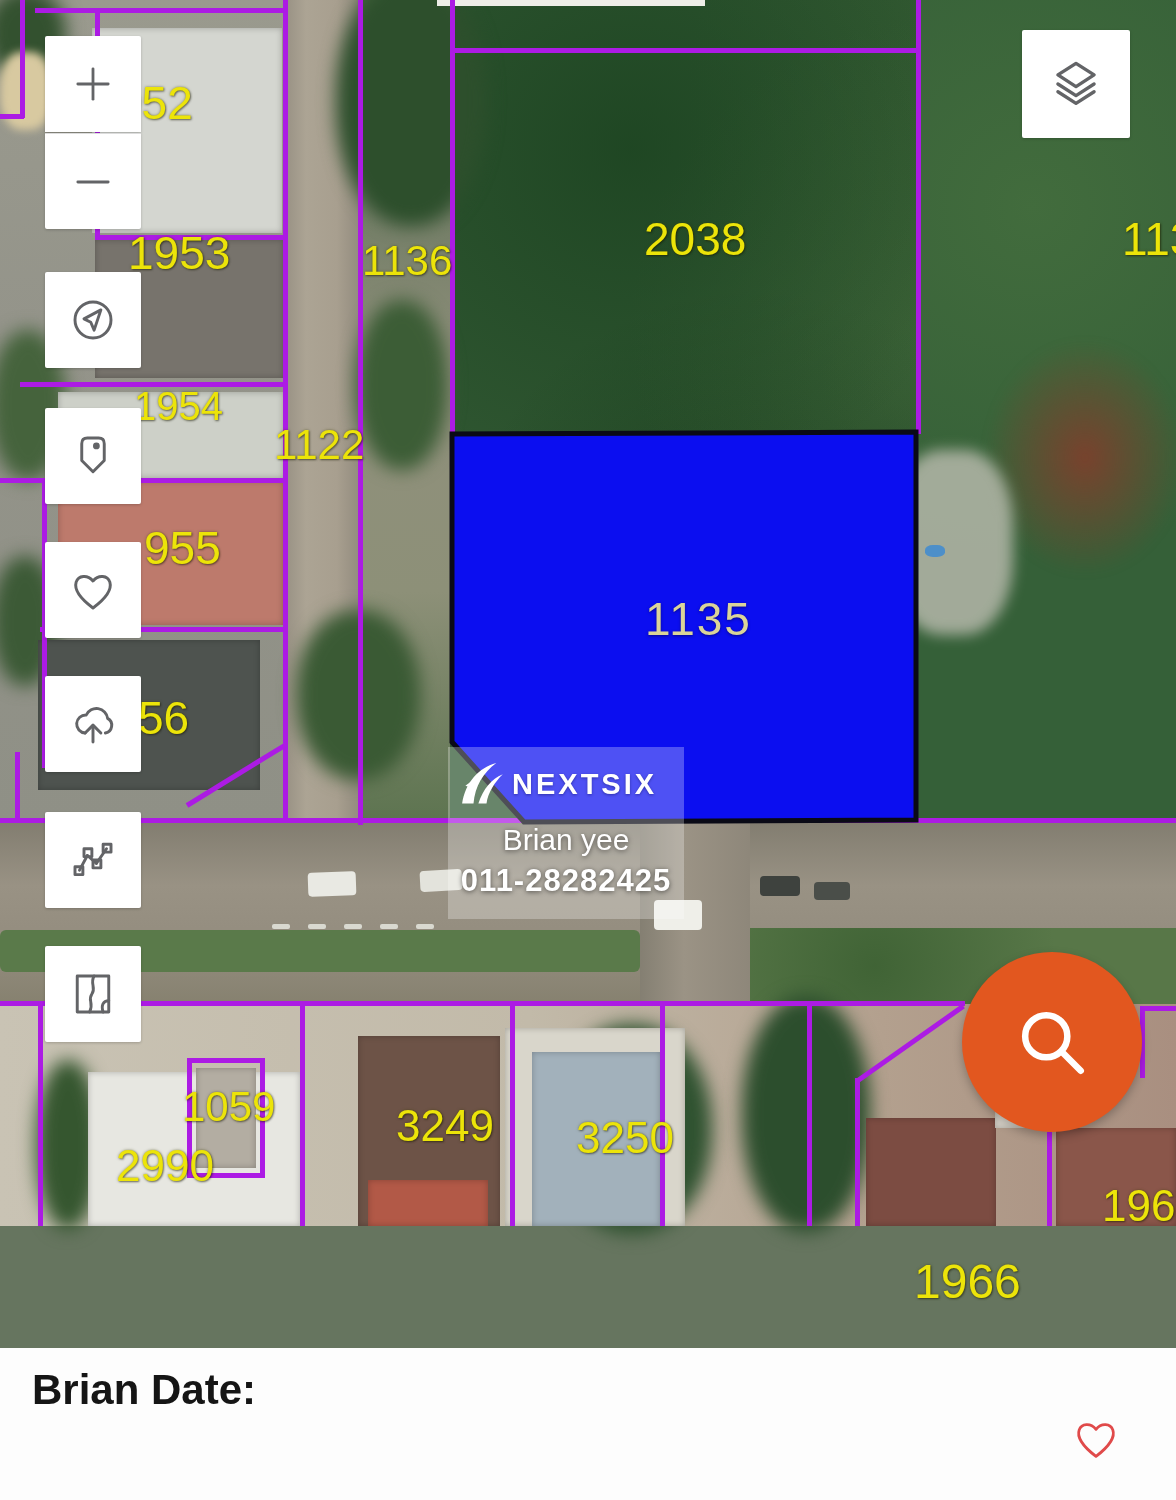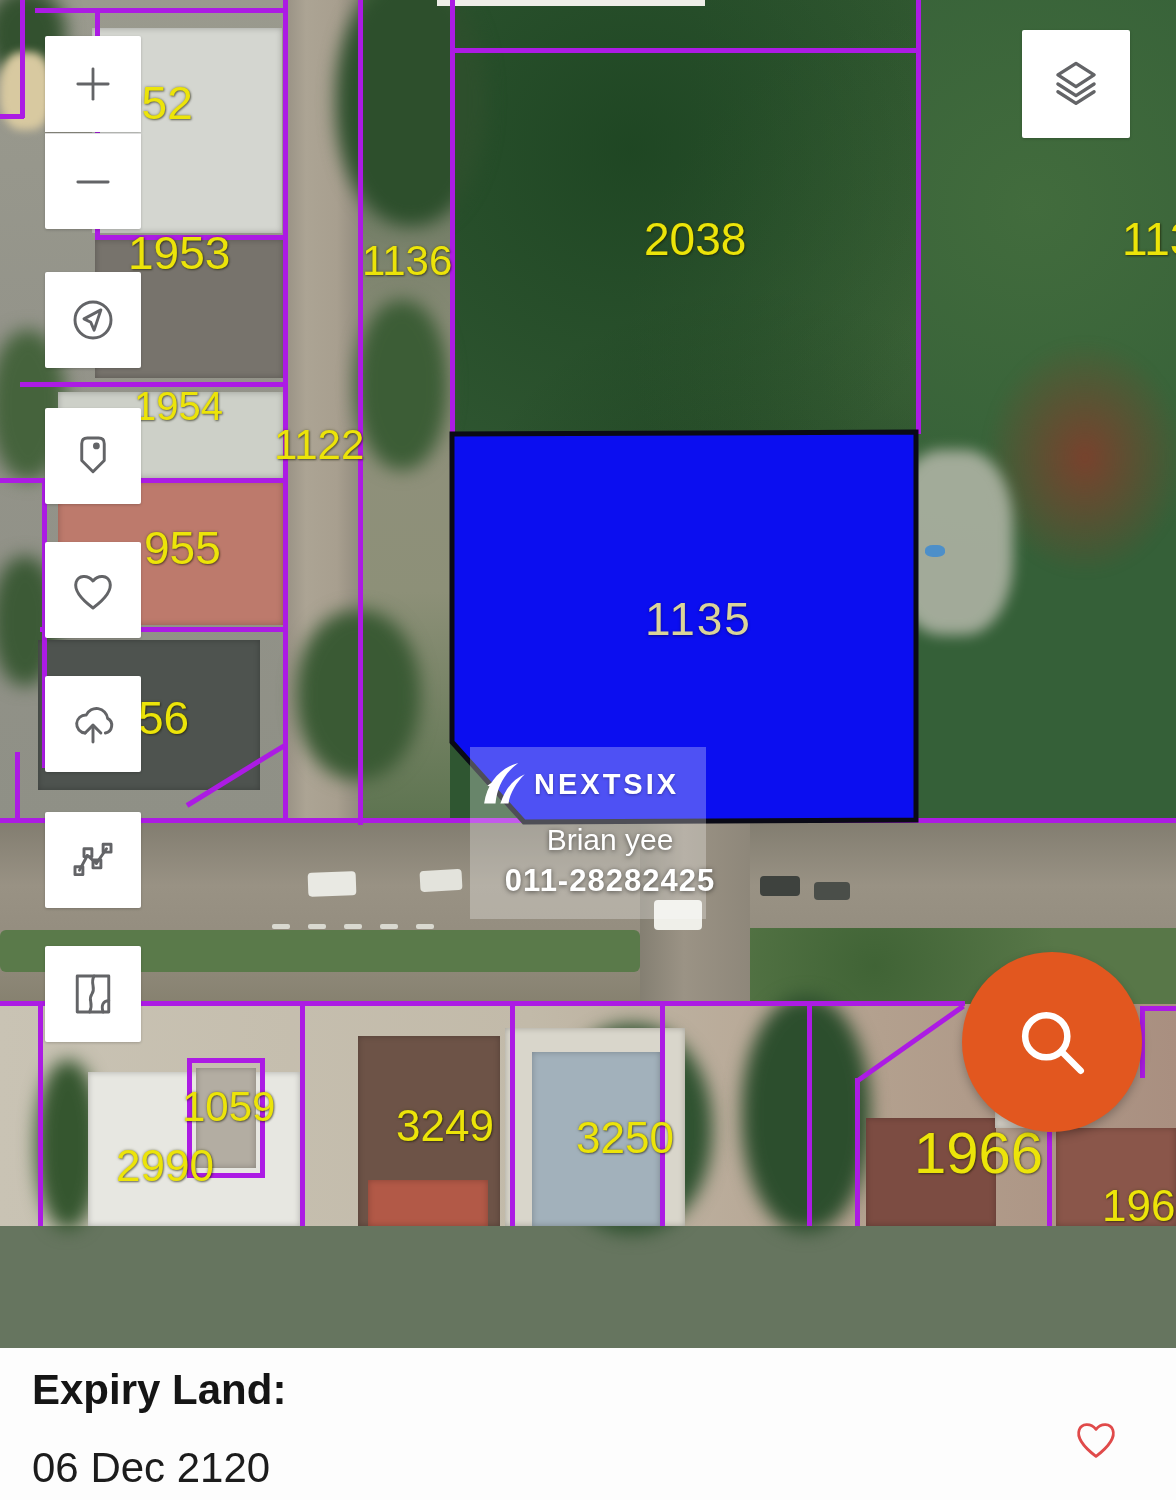--- a/index.html
+++ b/index.html
@@ -50,22 +50,22 @@
 
   
   .map-label{position:absolute;z-index:30;color:#ECE409;font-weight:400;line-height:1;
     text-shadow:0 0 3px rgba(70,70,0,.55),1px 1px 2px rgba(0,0,0,.45);white-space:nowrap;}
   .map-label.pale{color:#DAD499;letter-spacing:2px;text-shadow:0 1px 3px rgba(0,0,40,.5);}
 
   
   #parcel-svg{position:absolute;left:446px;top:424px;z-index:20;}
 
   
-  #watermark{position:absolute;left:470px;top:747px;width:236px;height:172px;z-index:40;
-    background:rgba(255,255,255,0.28);padding-left:22px;}
+  #watermark{position:absolute;left:448px;top:747px;width:236px;height:172px;z-index:40;
+    background:rgba(255,255,255,0.28);}
   #wm-logo-row{position:absolute;left:6px;top:6px;width:224px;height:62px;display:flex;
     align-items:center;gap:6px;}
   #wm-brand{color:#fff;font-weight:700;font-size:29px;letter-spacing:3px;
     text-shadow:0 1px 3px rgba(0,0,60,.4);}
   .wm-line{position:absolute;width:100%;text-align:center;color:#fff;
     text-shadow:0 1px 5px rgba(0,0,0,.55);}
   #wm-agent{top:76px;font-size:30px;}
   #wm-phone{top:116px;font-size:31px;font-weight:600;letter-spacing:1px;}
 
   
@@ -196,21 +196,21 @@
         <span class="map-label" style="left: 1122px; top: 216px; font-size: 46px;">113</span>
         <span class="map-label" style="left: 134px; top: 386px; font-size: 40px;">1954</span>
         <span class="map-label" style="left: 274px; top: 424px; font-size: 42px;">1122</span>
         <span class="map-label" style="left: 144px; top: 525px; font-size: 46px;">955</span>
         <span class="map-label" style="left: 138px; top: 695px; font-size: 46px;">56</span>
         <span class="map-label pale" style="left: 645px; top: 596px; font-size: 46px;">1135</span>
         <span class="map-label" style="left: 182px; top: 1086px; font-size: 42px;">1059</span>
         <span class="map-label" style="left: 116px; top: 1144px; font-size: 44px;">2990</span>
         <span class="map-label" style="left: 396px; top: 1104px; font-size: 44px;">3249</span>
         <span class="map-label" style="left: 576px; top: 1116px; font-size: 44px;">3250</span>
-        <span class="map-label" style="left: 914px; top: 1124px; font-size: 58px;">1966</span>
+        <span class="map-label" style="left: 914px; top: 1258px; font-size: 48px;">1966</span>
         <span class="map-label" style="left: 1102px; top: 1184px; font-size: 44px;">1967</span>
       </div>
 
     <div id="watermark">
       <div id="wm-logo-row">
         <svg width="52" height="52" viewBox="0 0 64 64">
           <path d="M10 56 C14 30 30 12 52 6 C36 18 26 34 24 56 Z" fill="#ffffff"></path>
           <path d="M30 56 C36 38 46 26 60 20 C50 30 42 42 40 56 Z" fill="#ffffff"></path>
           <path d="M14 34 L30 22 L26 38 Z" fill="#ffffff"></path>
         </svg>
@@ -284,20 +284,19 @@
   </div>
 
   <div id="fab">
     <svg width="92" height="92" viewBox="0 0 48 48" style="fill:none;stroke:#fff;stroke-width:3.4;stroke-linecap:round;">
       <circle cx="21" cy="21" r="11"></circle>
         <line x1="29.5" y1="29.5" x2="39" y2="39"></line>
       </svg>
   </div>
 
   <div id="sheet-body">
-    <div id="expiry-label">Expiry Land:</div>
-    <div id="expiry-value">06 Dec 2120</div>
+    <div id="expiry-label">Brian Date:</div>
     <svg id="fav-heart" viewBox="0 0 48 48" style="fill:none;stroke:#E04A4A;stroke-width:2.6;stroke-linecap:round;stroke-linejoin:round;">
       <path d="M24 41 C11 31 6 23.5 8.5 16.5 C10.7 10.5 19 9.8 24 16 C29 9.8 37.3 10.5 39.5 16.5 C42 23.5 37 31 24 41 Z"></path>
       </svg>
   </div>
 
 </div>
 
 </body></html>

